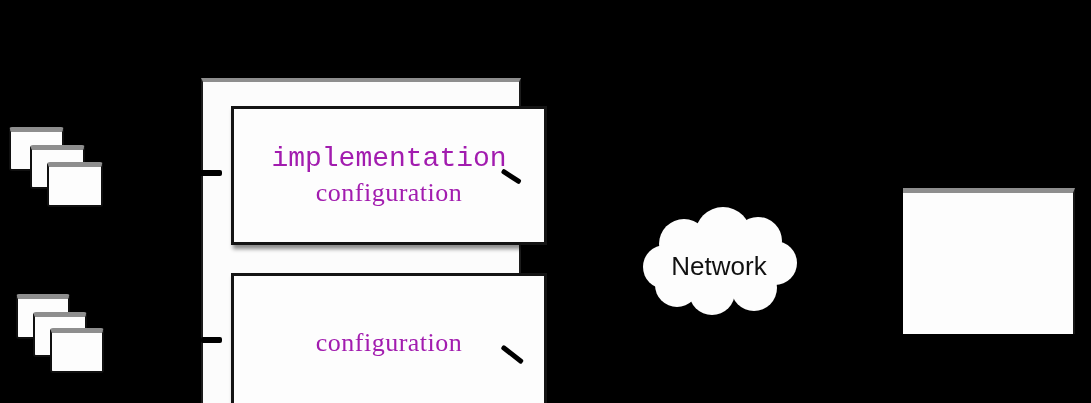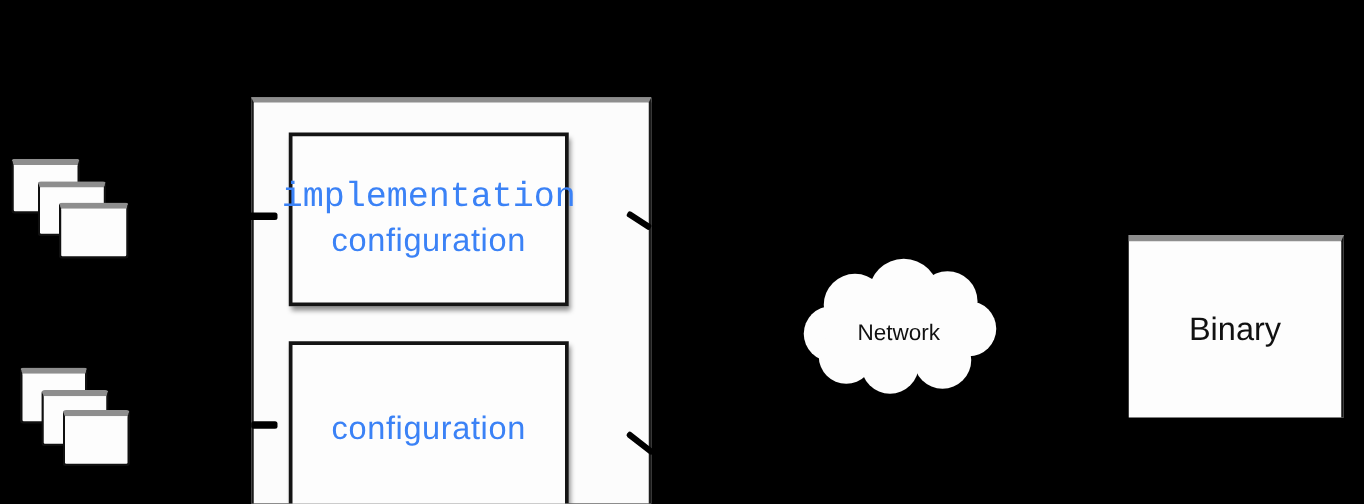--- a/index.html
+++ b/index.html
@@ -38,41 +38,41 @@
     border-top: 4px solid #8e8e8e;
     border-left: 2px solid #1c1c1c;
     border-right: 2px solid #1c1c1c;
     box-sizing: border-box;
   }
 
   
   .config-box {
     position: absolute;
     left: 231px;
-    width: 224px; height: 139px;
+    width: 316px; height: 139px;
     background: #fdfdfd;
     border: 3px solid #141414;
     box-shadow: 2px 4px 4px rgba(0,0,0,0.45);
     box-sizing: border-box;
     display: flex;
     flex-direction: column;
     align-items: center;
     justify-content: center;
-    color: #3b82f6;
+    color: #a21caf;
   }
   .cfg1 { top: 106px; }
   .cfg2 { top: 273px; }
   .cfg-code {
     font-family: "Liberation Mono", "DejaVu Sans Mono", monospace;
     font-size: 28px;
     line-height: 34px;
     white-space: nowrap;
   }
   .cfg-label {
-    font-family: Liberation Sans, sans-serif;
+    font-family: Liberation Serif, serif;
     font-size: 26px;
     line-height: 33px;
     letter-spacing: 0.5px;
     white-space: nowrap;
   }
 
   
   .stub {
     position: absolute;
     background: #000;
@@ -106,21 +106,21 @@
   .b7 { left: 50px;  top: 64px; width: 46px; height: 46px; }
   .b8 { left: 16px;  top: 58px; width: 44px; height: 44px; }
   .bc { left: 24px;  top: 24px; width: 112px; height: 64px; border-radius: 32px; }
   .cloud-label {
     position: absolute;
     left: 0; top: 0; right: 0; bottom: 0;
     display: flex;
     align-items: center;
     justify-content: center;
     padding-top: 10px;
-    font-size: 18px;
+    font-size: 26px;
     color: #111;
     font-family: "Liberation Sans", sans-serif;
   }
 
   
   .repo-box {
     position: absolute;
     left: 903px; top: 188px;
     width: 172px; height: 146px;
     background: #fdfdfd;
@@ -177,16 +177,15 @@
     <i class="b b4"></i>
     <i class="b b5"></i>
     <i class="b b6"></i>
     <i class="b b7"></i>
     <i class="b b8"></i>
     <i class="b bc"></i>
     <div class="cloud-label">Network</div>
   </div>
 
   <div class="repo-box">
-    <div>Binary</div>
   </div>
 
 </div>
 
 </body></html>

